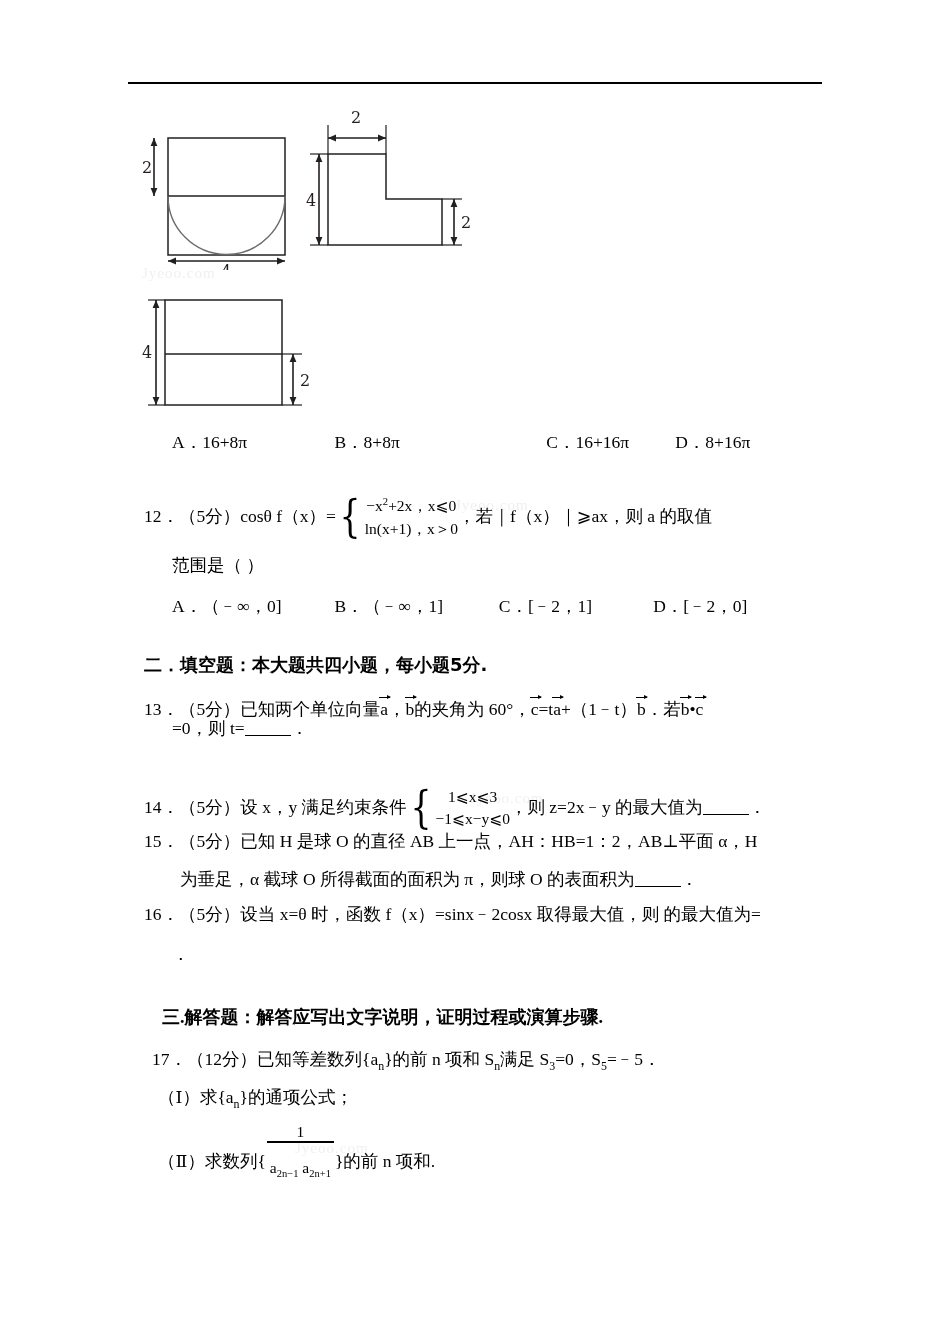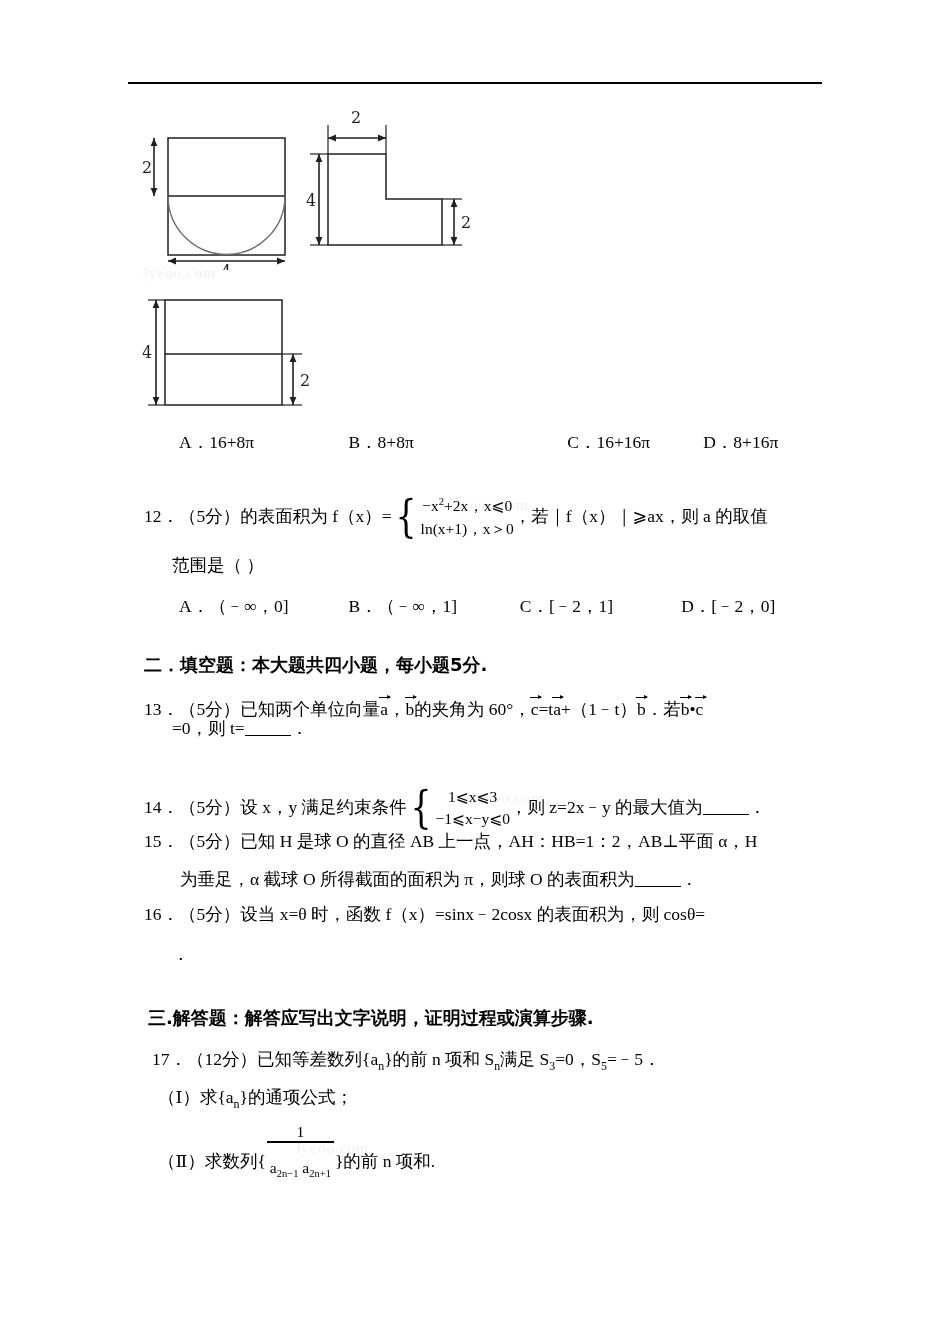--- a/index.html
+++ b/index.html
@@ -77,21 +77,20 @@
   }
 
   
   .optrow {
     position: absolute;
     font-size: 17.5px;
     white-space: nowrap;
   }
   .optrow .o {
     display: inline-block;
-    margin-left: 7px;
   }
 
   
   .piece {
     display: inline-flex;
     align-items: center;
     vertical-align: middle;
     position: relative;
     top: -1px;
   }
@@ -275,21 +274,21 @@
   <div class="body">
 
     <div class="optrow" style="left:172px; top:430px;">
       <span class="o" style="width:158px;"><span>A．</span><span>16+8π</span></span>
       <span class="o" style="width:166px;"><span>B．</span><span>8+8π</span></span>
       <span class="o" style="width:166px;text-align:center;"><span>C．</span><span>16+16π</span></span>
       <span class="o"><span>D．</span><span>8+16π</span></span>
     </div>
 
     <div class="line" style="left:144px; top:495px;">
-      <span>12．</span><span>（5分）</span><span>的表面积为 f（x）=</span><span class="piece">
+      <span>12．</span><span>（5分）</span><span>cosθ f（x）=</span><span class="piece">
           <span class="brace">{</span>
           <span class="piece-rows">
             <span class="r"><span>−x</span><sup class="sm">2</sup><span>+2x，x⩽0</span></span>
             <span class="r">ln(x+1)，x＞0</span>
           </span>
         </span><span>，若｜f（x）｜⩾ax，则 a 的取值</span>
     </div>
     <div class="line" style="left:172px; top:556px;">范围是（    ）</div>
 
     <div class="optrow" style="left:172px; top:594px;">
@@ -319,25 +318,25 @@
     </div>
 
     <div class="line" style="left:144px; top:832px;">
       <span>15．</span><span>（5分）</span><span>已知 H 是球 O 的直径 AB 上一点，AH：HB=1：2，AB⊥平面 α，H</span>
     </div>
     <div class="line" style="left:180px; top:870px;text-align:right;">
       <span>为垂足，α 截球 O 所得截面的面积为 π，则球 O 的表面积为</span><span class="blank"></span><span>．</span>
     </div>
 
     <div class="line" style="left:144px; top:905px;">
-      <span>16．</span><span>（5分）</span><span>设当 x=θ 时，函数 f（x）=sinx﹣2cosx 的表面积为，则 cosθ=</span>
+      <span>16．</span><span>（5分）</span><span>设当 x=θ 时，函数 f（x）=sinx﹣2cosx 取得最大值，则 的最大值为=</span>
     </div>
     <div class="line" style="left:172px; top:945px;">．</div>
 
-    <div class="line sec-head" style="left:148px; top:1008px;">三.解答题：解答应写出文字说明，证明过程或演算步骤.</div>
+    <div class="line sec-head" style="left:162px; top:1008px;font-family:Liberation Serif, serif;">三.解答题：解答应写出文字说明，证明过程或演算步骤.</div>
 
     <div class="line" style="left:152px; top:1050px;">
       <span>17．</span><span>（12分）</span><span>已知等差数列{a</span><sub class="sm">n</sub><span>}的前 n 项和 S</span><sub class="sm">n</sub><span>满足 S</span><sub class="sm">3</sub><span>=0，S</span><sub class="sm">5</sub><span>=﹣5．</span>
     </div>
     <div class="line" style="left:158px; top:1088px;">
       <span>（Ⅰ）求{a</span><sub class="sm">n</sub><span>}的通项公式；</span>
     </div>
     <div class="line" style="left:158px; top:1128px;">
       <span>（Ⅱ）求数列{</span><span class="frac">
           <span class="num">1</span>

